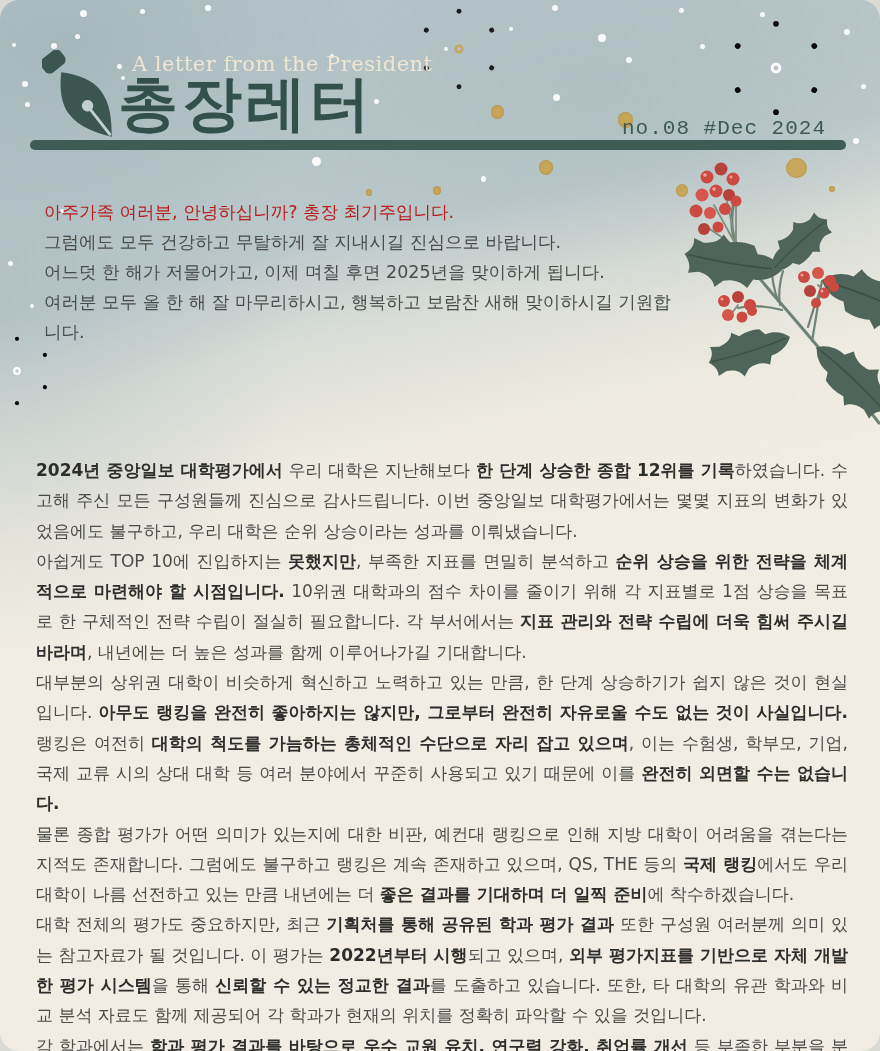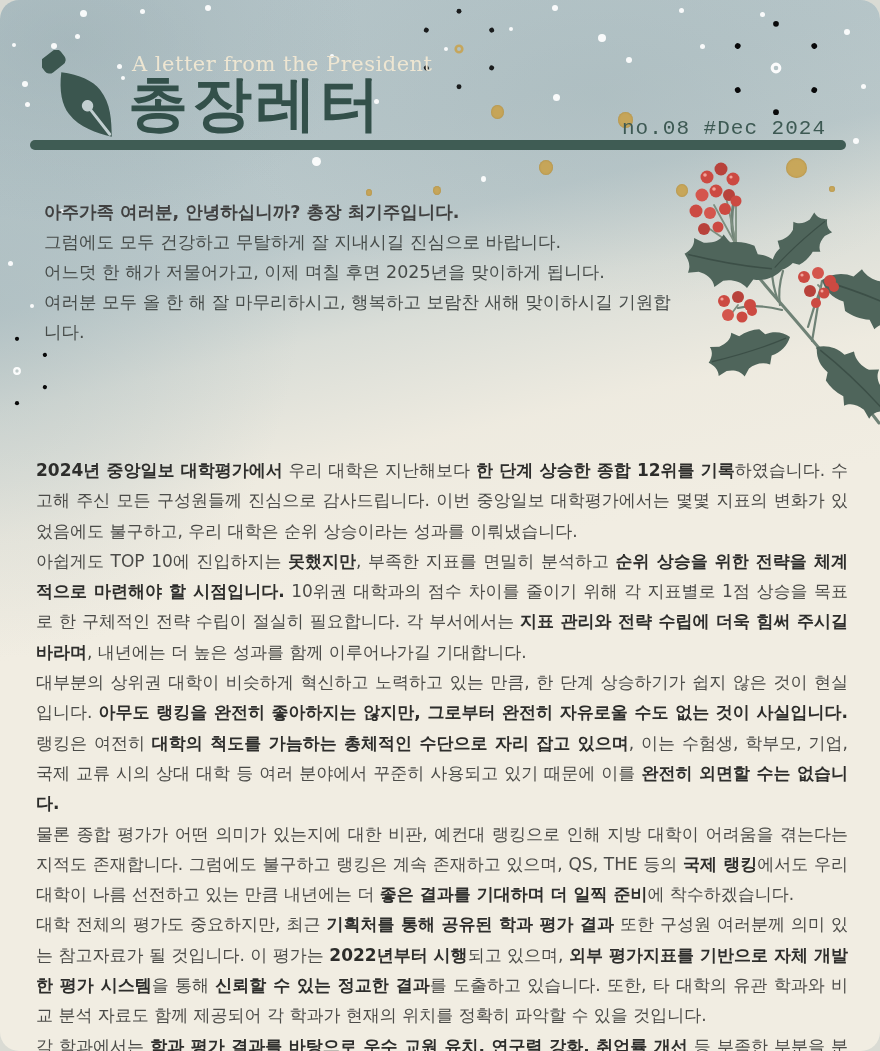--- a/index.html
+++ b/index.html
@@ -17,21 +17,21 @@
       radial-gradient(430px 520px at 0% 28%, rgba(166,184,188,.45), transparent 70%),
       linear-gradient(167deg,#b4c4c8 0%,#b7c6c9 17%,rgba(183,198,201,.92) 25%,rgba(199,209,207,.55) 33%,rgba(226,225,215,.20) 43%,rgba(241,237,226,0) 53%);
   }
   
   .tagline{
     position:absolute;left:132px;top:52px;
     font-family:"DejaVu Serif",serif;font-size:21px;letter-spacing:.5px;
     color:#eee6d2;
   }
   .page-title{
-    position:absolute;left:128px;top:72px;margin:0;
+    position:absolute;left:118px;top:72px;margin:0;
     font-size:60px;line-height:62px;font-weight:900;letter-spacing:4px;
     color:#33504a;
   }
   .issue{
     position:absolute;right:54px;top:117px;
     font-family:"Liberation Mono",monospace;font-size:21px;letter-spacing:1px;
     color:#3d5953;
   }
   .rule{
     position:absolute;left:30px;top:140px;width:816px;height:10px;border-radius:6px;
@@ -46,21 +46,21 @@
   .flake line,.flake circle{stroke:currentColor;stroke-width:3.2;stroke-linecap:round;fill:none;}
   
   .pen{position:absolute;left:42px;top:50px;width:82px;height:100px;}
   
   .holly{position:absolute;left:632px;top:155px;width:248px;height:272px;}
   
   .greeting{
     position:absolute;left:44px;top:197px;width:640px;
     font-size:17.5px;line-height:30px;color:#474c4a;
   }
-  .greeting .gl0{font-weight:700;color:#404040;}
+  .greeting .gl0{font-weight:400;color:#b91c1c;}
   .section-title{
     position:absolute;left:44px;top:399px;margin:0;
     font-size:21.5px;font-weight:800;letter-spacing:.5px;color:#2b5b51;
   }
   .body-text{
     position:absolute;left:36px;top:455px;width:812px;
     font-size:17px;line-height:30.3px;text-align:justify;color:#4b4b48;
   }
   .body-text p{margin:0;}
   .body-text .b{font-weight:700;color:#2d2d2b;}

